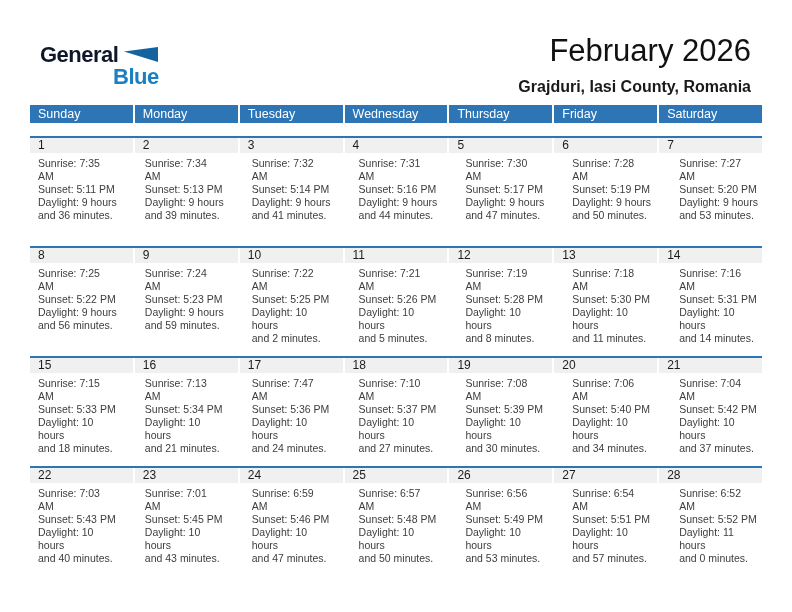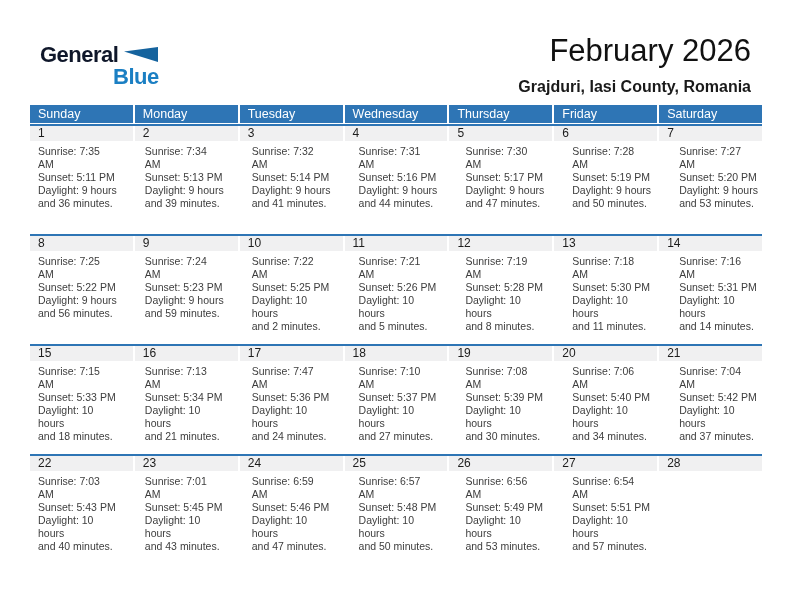--- a/index.html
+++ b/index.html
@@ -63,21 +63,21 @@
     font-size:16px;
     font-weight:700;
     color:#1a1a1a;
     text-align:right;
   }
   
   .weekday-header{
     display:grid;
     grid-template-columns:repeat(7,1fr);
     column-gap:2px;
-    margin-bottom:1px;
+    margin-bottom:13px;
   }
   .weekday-header .hcell{
     background:var(--accent);
     color:#fff;
     font-size:12.5px;
     font-weight:400;
     height:18px;
     line-height:18px;
     padding-left:8px;
     overflow:hidden;
@@ -322,17 +322,22 @@
           <div class="detail-cell">
             <div>Sunrise: 6:56 AM</div>
             <div>Sunset: 5:49 PM</div>
             <div>Daylight: 10 hours<br>and 53 minutes.</div>
           </div>
           <div class="detail-cell">
             <div>Sunrise: 6:54 AM</div>
             <div>Sunset: 5:51 PM</div>
             <div>Daylight: 10 hours<br>and 57 minutes.</div>
           </div>
+          <div class="detail-cell">
+            <div>Sunrise: 6:52 AM</div>
+            <div>Sunset: 5:52 PM</div>
+            <div>Daylight: 11 hours<br>and 0 minutes.</div>
+          </div>
         </div>
   </div>
 </div>
 
 </div>
 
 </body></html>

